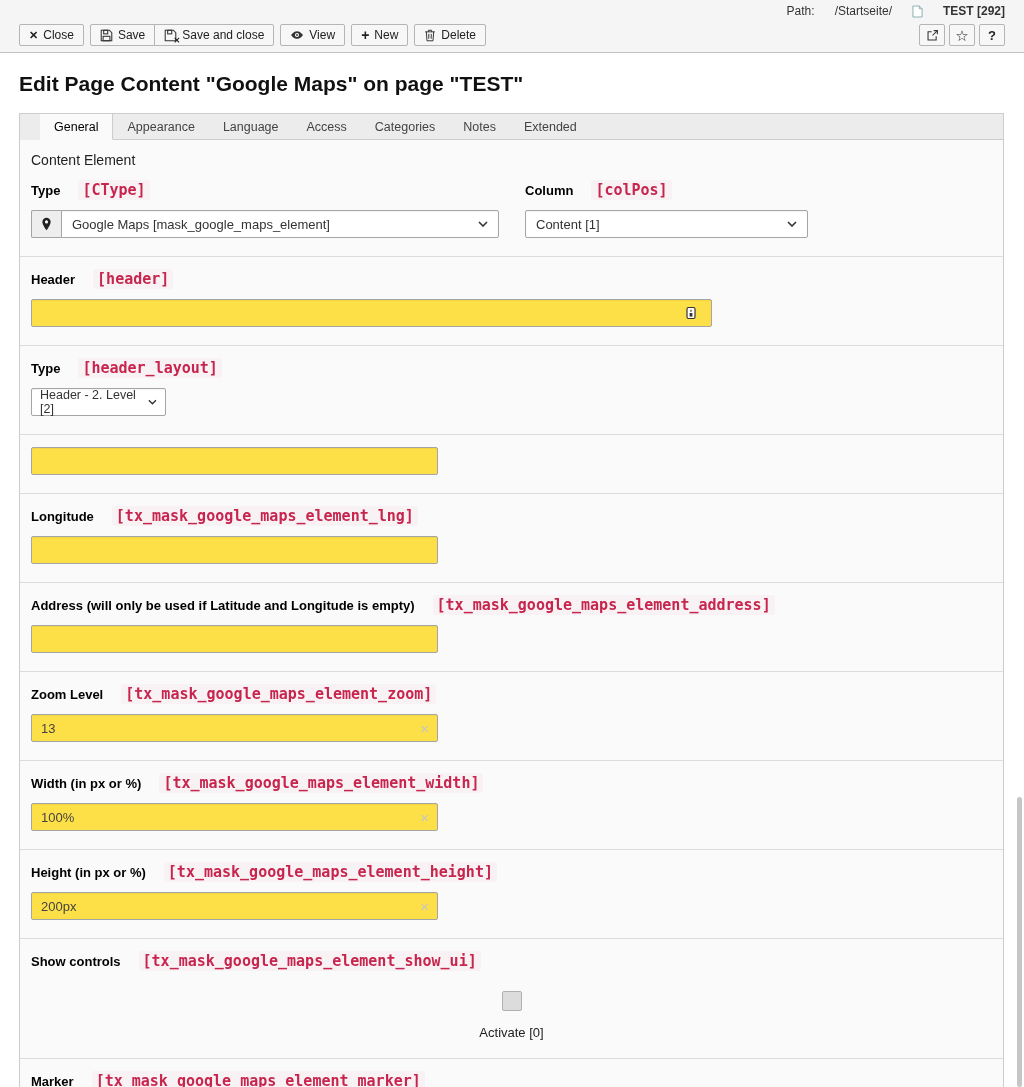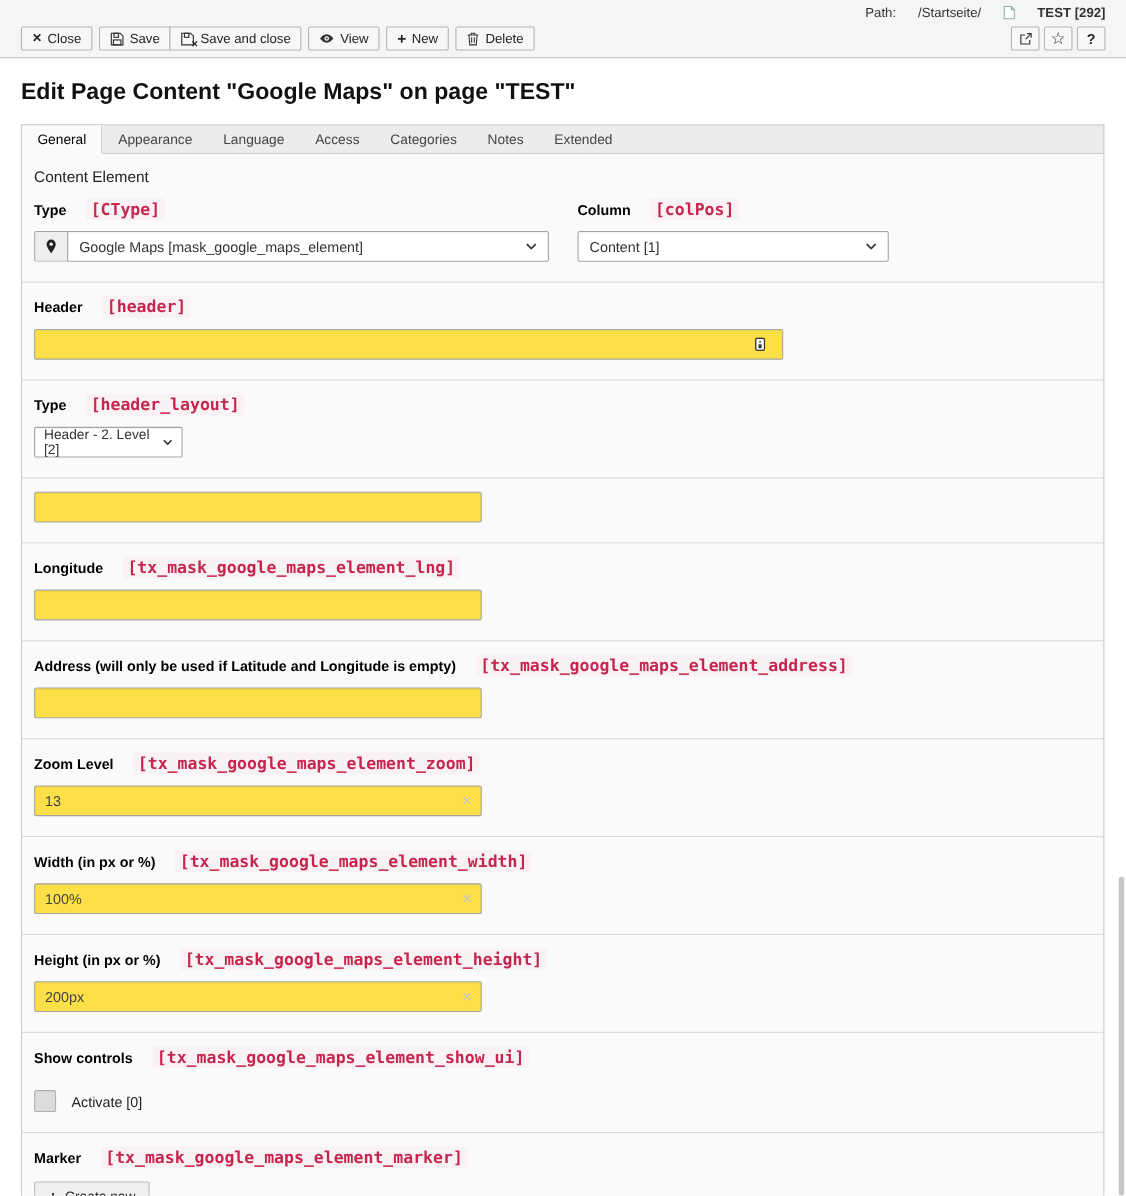--- a/index.html
+++ b/index.html
@@ -70,20 +70,21 @@
     letter-spacing: 0;
   }
 
   
   .tabs {
     display: flex;
     background: #ececec;
     border: 1px solid #ccc;
     border-bottom: none;
     height: 27px;
+    padding-left: 20px;
   }
   .tab {
     padding: 6px 14px 0;
     font-size: 12.5px;
     color: #444;
     border-bottom: 1px solid #ccc;
     cursor: pointer;
     white-space: nowrap;
   }
   .tab.active {
@@ -177,21 +178,21 @@
     cursor: pointer;
   }
   .hdr-icon {
     position: absolute;
     right: 16px; top: 50%;
     transform: translateY(-50%);
     cursor: pointer;
     display: flex;
   }
 
-  .checkbox-row { display: flex; align-items: center; gap: 14px; margin-top: 20px; }
+  .checkbox-row { display: flex; align-items: center; gap: 14px; margin-top: 20px; flex-direction: column; }
   .checkbox {
     width: 20px; height: 20px;
     background: #dcdcdc;
     border: 1px solid #b0b0b0;
     border-radius: 2px;
     cursor: pointer;
   }
   .checkbox-label { font-size: 13px; color: #222; }
 
   .create-btn {

